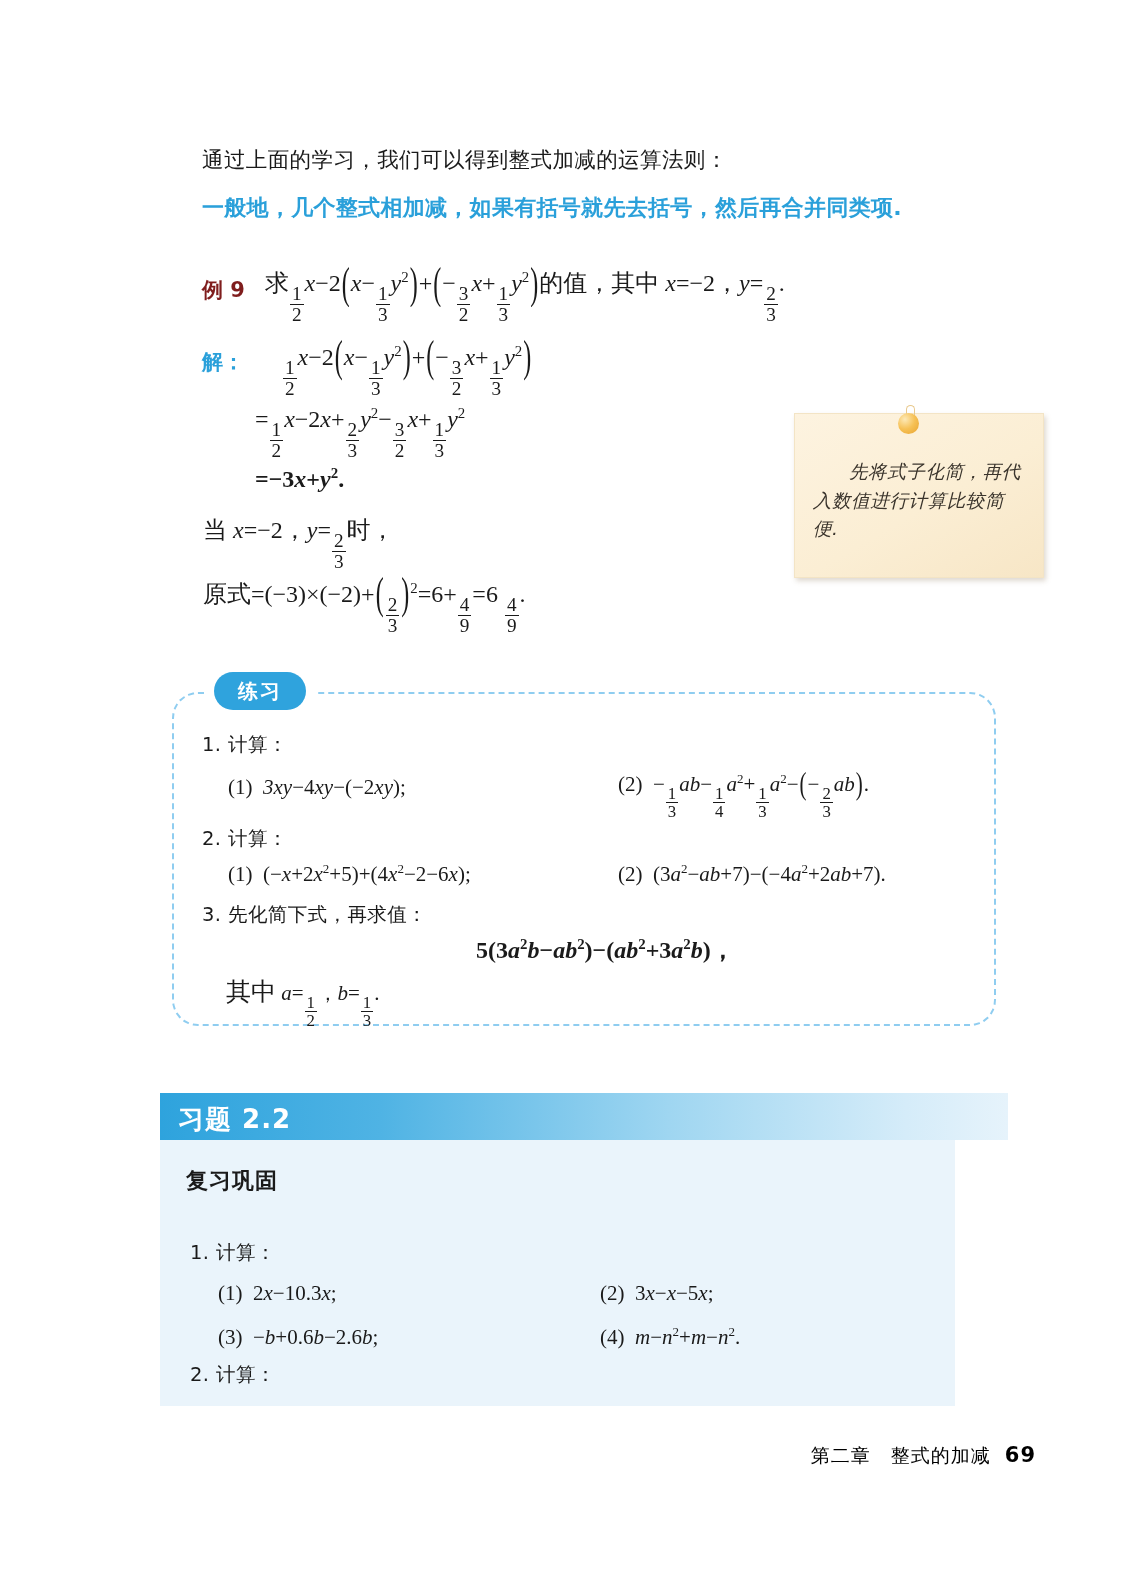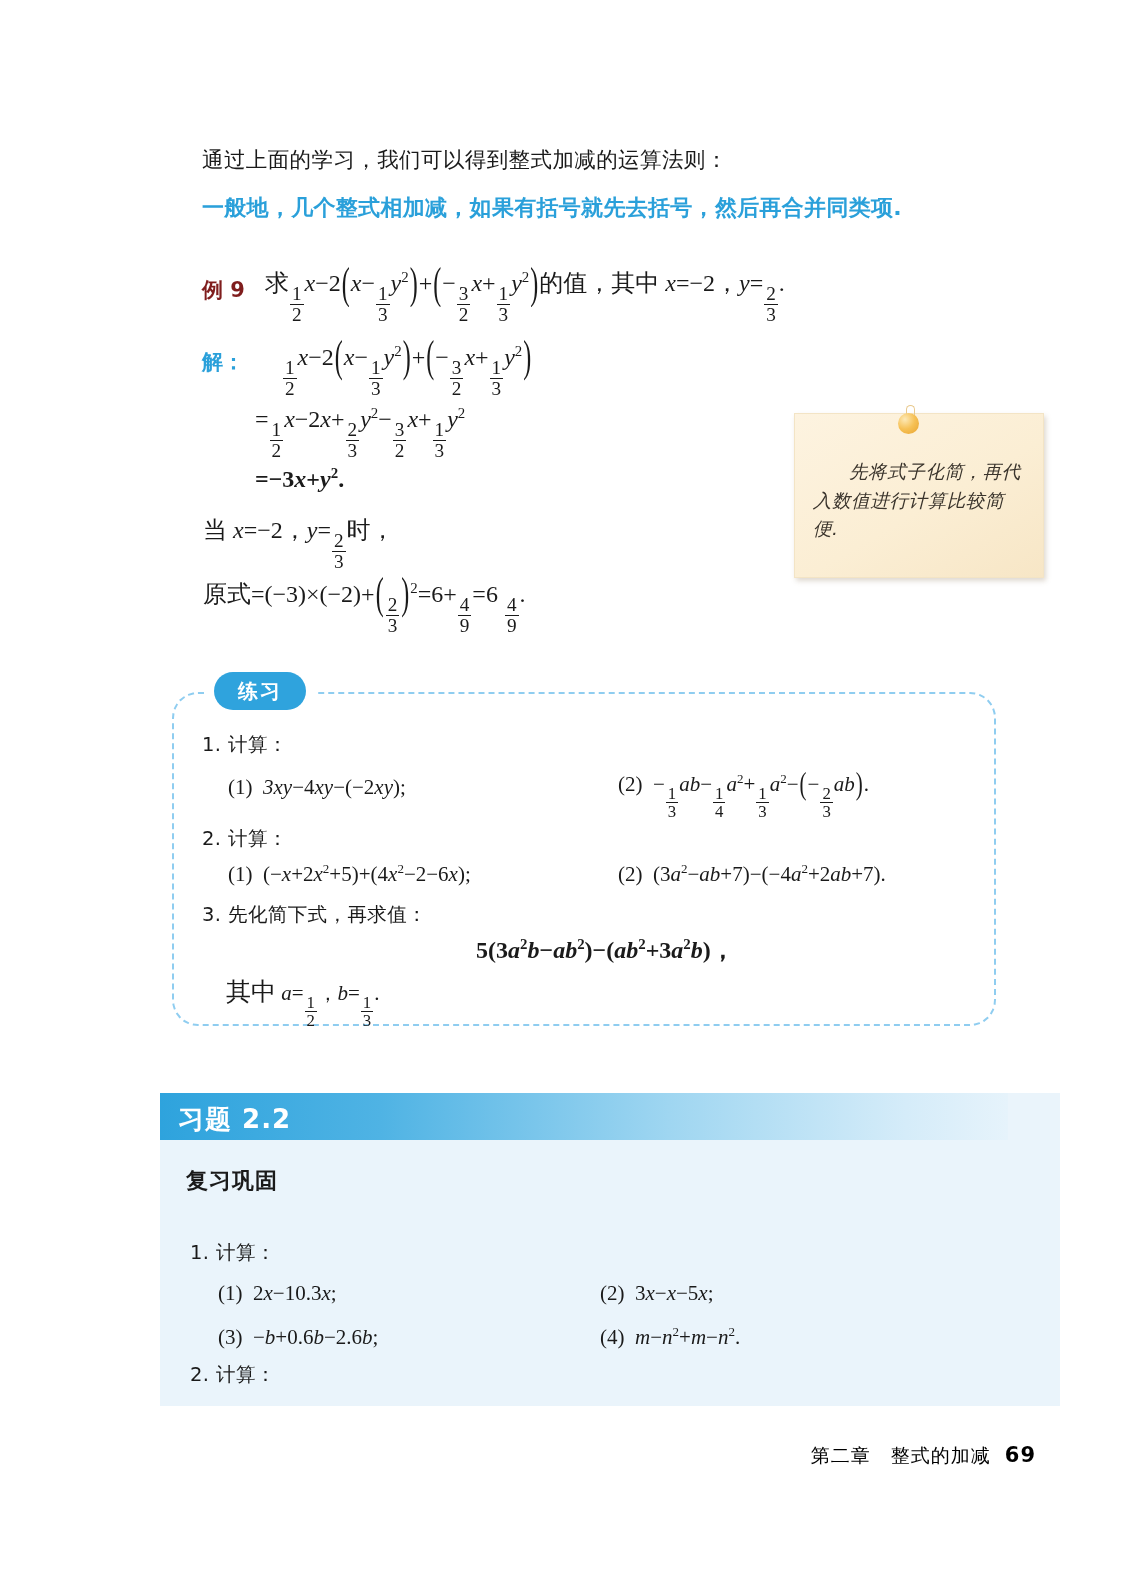--- a/index.html
+++ b/index.html
@@ -112,21 +112,21 @@
   .tag-mask {
     position:absolute; left:204px; top:684px; width:112px; height:17px;
     background:#ffffff;
   }
 
   .pq { position:absolute; font-size:21px; }
   .pq-cn { font-family:"DejaVu Sans", sans-serif; font-size:19.5px; letter-spacing:.4px; }
 
   
   .xiti-section {
-    position:absolute; left:160px; top:1093px; width:900px; height:313px;
+    position:absolute; left:160px; top:1093px; width:795px; height:313px;
     background:#eaf4fb;
   }
   .xiti-banner {
     position:absolute; left:0; top:0; width:848px; height:47px;
     background:linear-gradient(to right,#2ea3dd 0%, #4fb3e4 26%, #9fd6f1 60%, #d5ecf9 88%, #e6f3fb 100%);
   }
   .xiti-title {
     position:absolute; left:18px; top:9px;
     font-family:"DejaVu Sans", sans-serif; font-weight:bold; font-size:26px;
     color:#ffffff; letter-spacing:1px;

